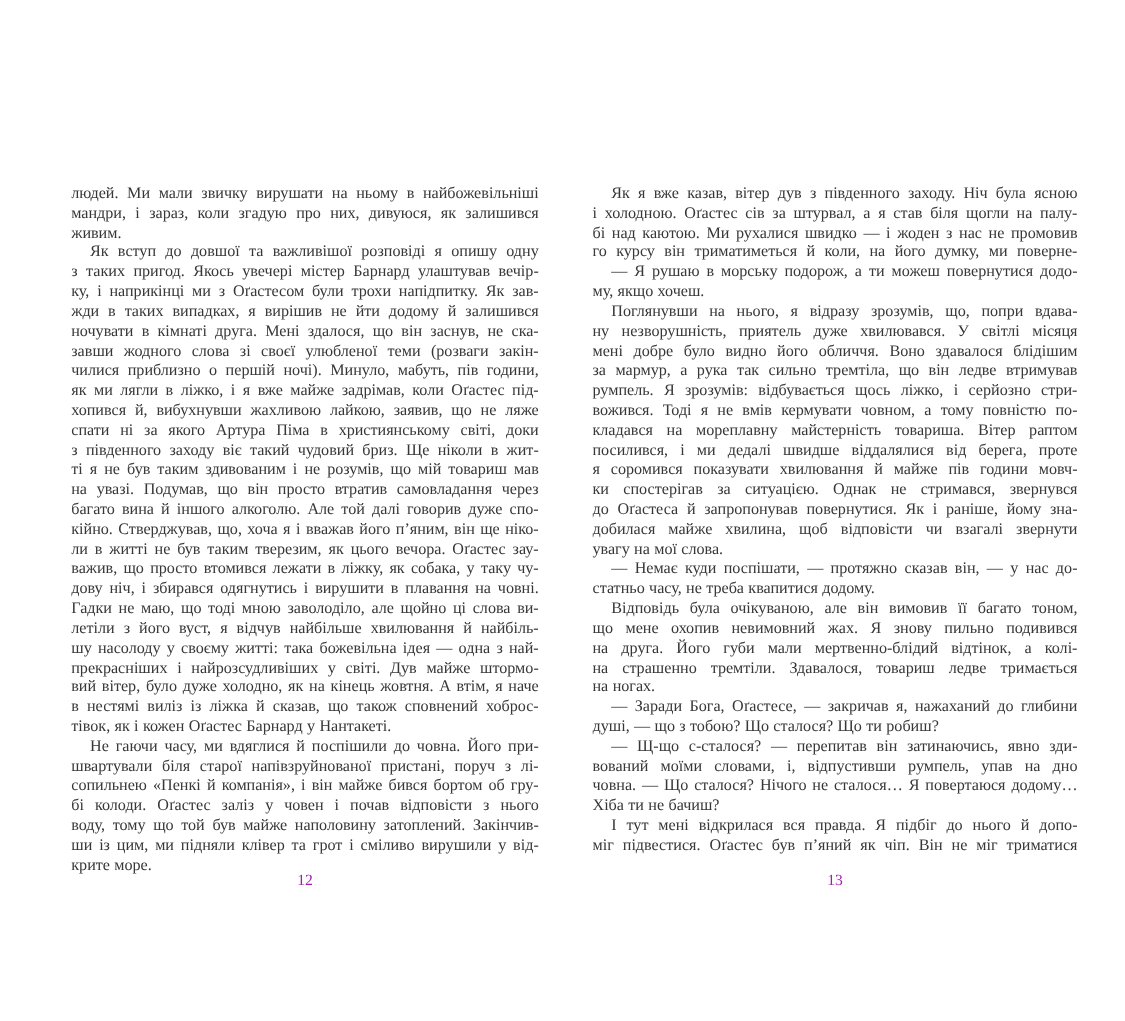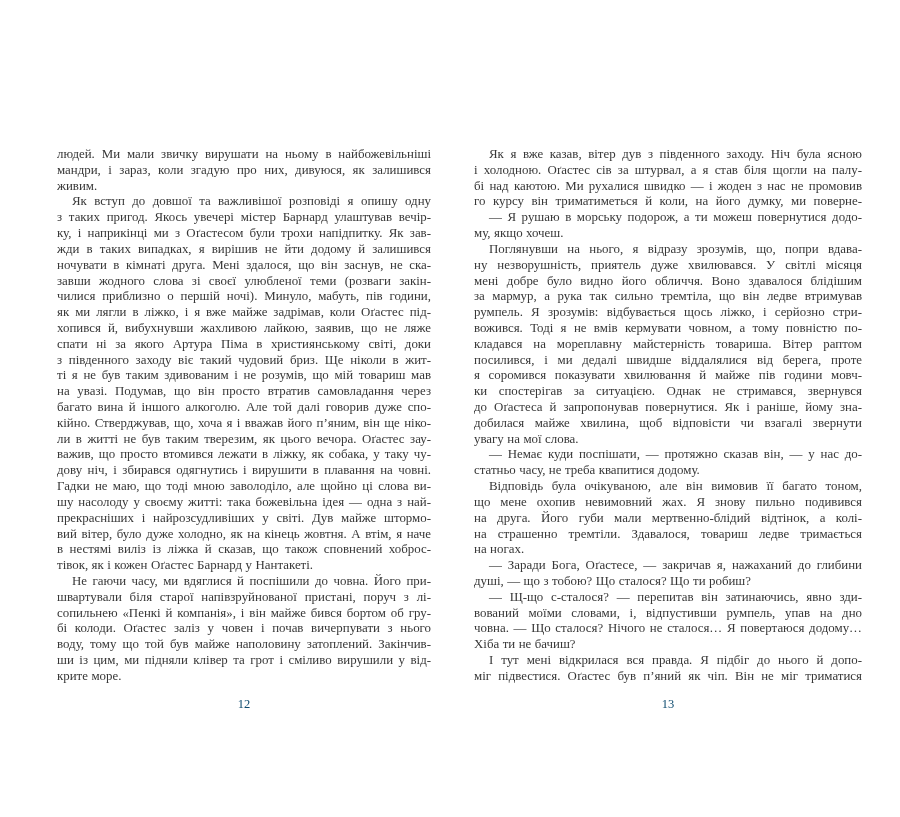--- a/index.html
+++ b/index.html
@@ -41,21 +41,21 @@
     text-align-last: left;
   }
   .line.indent { text-indent: 15px; }
   .page-number {
     position: absolute;
     top: 579px;
     left: 0;
     width: 100%;
     text-align: center;
     font-size: 12.5px;
-    color: #0c4a6e;
+    color: #a21caf;
   }
 </style>
 </head>
 <body>
 
 <div class="spread">
 
   <section class="page-col left">
     <div class="text-block">
         <div class="line">людей. Ми мали звичку вирушати на ньому в найбожевільніші</div>
@@ -73,29 +73,30 @@
         <div class="line">спати ні за якого Артура Піма в християнському світі, доки</div>
         <div class="line">з південного заходу віє такий чудовий бриз. Ще ніколи в жит-</div>
         <div class="line">ті я не був таким здивованим і не розумів, що мій товариш мав</div>
         <div class="line">на увазі. Подумав, що він просто втратив самовладання через</div>
         <div class="line">багато вина й іншого алкоголю. Але той далі говорив дуже спо-</div>
         <div class="line">кійно. Стверджував, що, хоча я і вважав його п’яним, він ще ніко-</div>
         <div class="line">ли в житті не був таким тверезим, як цього вечора. Оґастес зау-</div>
         <div class="line">важив, що просто втомився лежати в ліжку, як собака, у таку чу-</div>
         <div class="line">дову ніч, і збирався одягнутись і вирушити в плавання на човні.</div>
         <div class="line">Гадки не маю, що тоді мною заволоділо, але щойно ці слова ви-</div>
+        <div class="line">летіли з його вуст, я відчув найбільше хвилювання й найбіль-</div>
         <div class="line">шу насолоду у своєму житті: така божевільна ідея — одна з най-</div>
         <div class="line">прекрасніших і найрозсудливіших у світі. Дув майже штормо-</div>
         <div class="line">вий вітер, було дуже холодно, як на кінець жовтня. А втім, я наче</div>
         <div class="line">в нестямі виліз із ліжка й сказав, що також сповнений хоброс-</div>
         <div class="line nojust">тівок, як і кожен Оґастес Барнард у Нантакеті.</div>
         <div class="line indent">Не гаючи часу, ми вдяглися й поспішили до човна. Його при-</div>
         <div class="line">швартували біля старої напівзруйнованої пристані, поруч з лі-</div>
         <div class="line">сопильнею «Пенкі й компанія», і він майже бився бортом об гру-</div>
-        <div class="line">бі колоди. Оґастес заліз у човен і почав вичерпувати з нього</div>
+        <div class="line">бі колоди. Оґастес заліз у човен і почав відповісти з нього</div>
         <div class="line">воду, тому що той був майже наполовину затоплений. Закінчив-</div>
         <div class="line">ши із цим, ми підняли клівер та грот і сміливо вирушили у від-</div>
         <div class="line nojust">крите море.</div>
       </div>
     <div class="page-number">12</div>
   </section>
 
   <section class="page-col right">
     <div class="text-block">
         <div class="line indent">Як я вже казав, вітер дув з південного заходу. Ніч була ясною</div>

